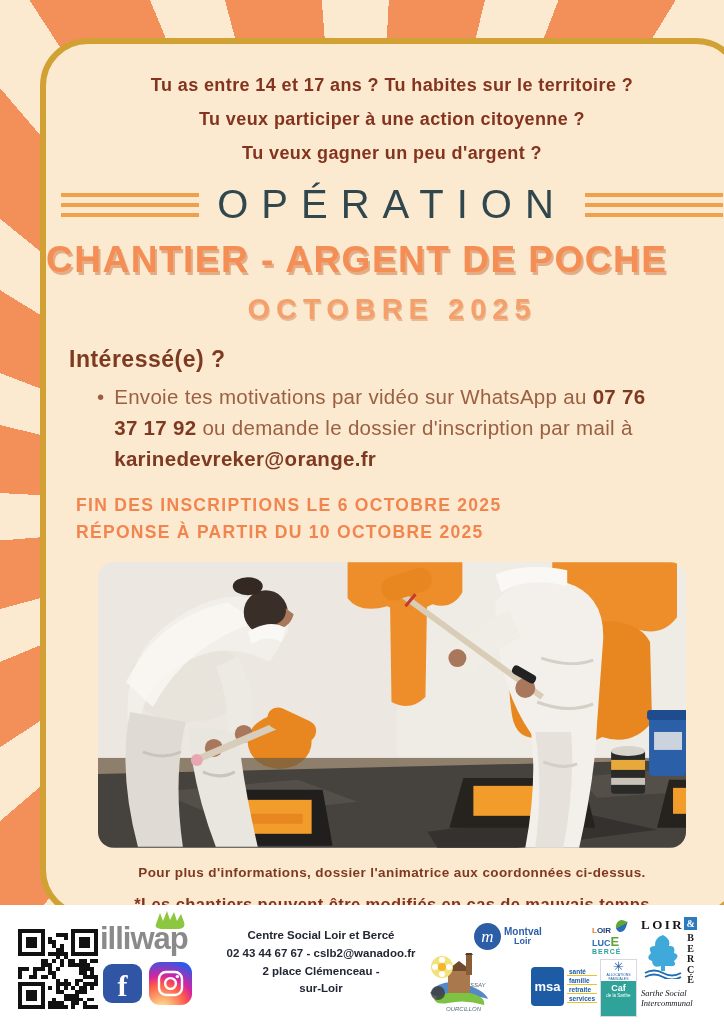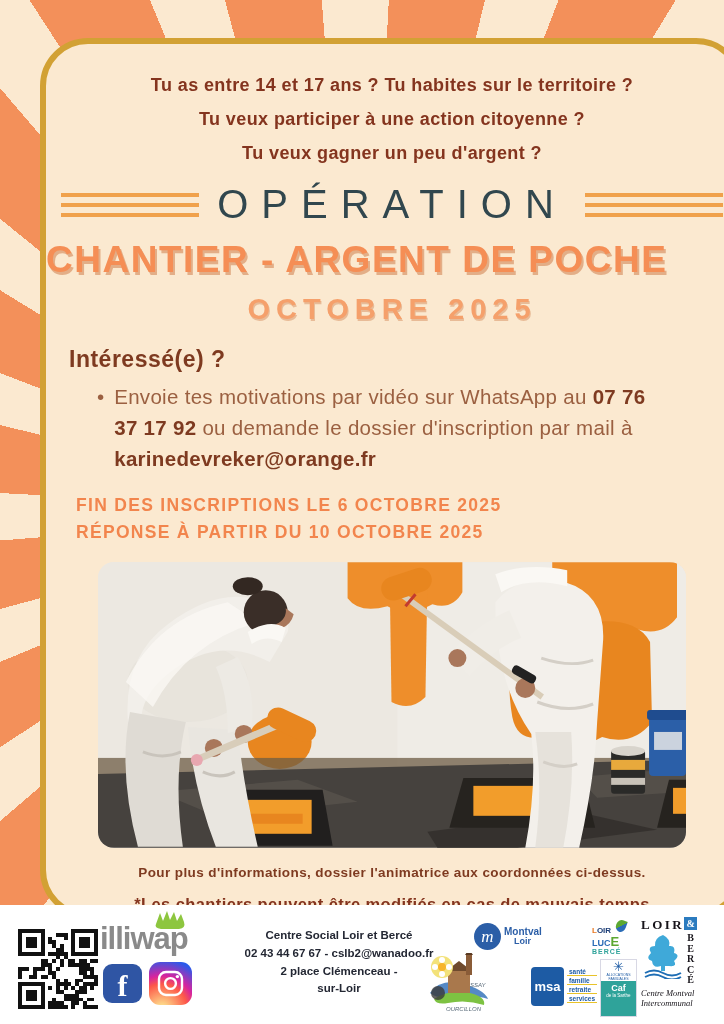--- a/index.html
+++ b/index.html
@@ -41,21 +41,21 @@
   .qr{position:absolute;left:18px;top:24px;width:80px;height:80px;}
   .illiwap{position:absolute;left:100px;top:16px;width:100px;height:42px;}
   .illiwap .word{font-size:31px;font-weight:bold;color:#8A8A8A;letter-spacing:-1px;}
   .illiwap svg{position:absolute;right:12px;top:-12px;}
   .fb{position:absolute;left:103px;top:59px;width:39px;height:39px;border-radius:9px;
     background:#2F55A4;color:#fff;display:flex;align-items:flex-end;justify-content:center;
     font-family:"Liberation Serif",serif;font-weight:bold;font-size:30px;line-height:34px;overflow:hidden;}
   .ig{position:absolute;left:149px;top:57px;width:43px;height:43px;border-radius:11px;
     background:radial-gradient(circle at 30% 110%,#fdf497 0%,#fd5949 45%,#d6249f 60%,#285AEB 90%);
     display:flex;align-items:center;justify-content:center;}
-  .address{position:absolute;left:223px;top:22px;width:232px;text-align:center;
+  .address{position:absolute;left:205px;top:22px;width:232px;text-align:center;
     color:#232733;font-weight:bold;font-size:11.5px;line-height:1.55;}
   .lg{position:absolute;}
   .montval{left:474px;top:18px;display:flex;align-items:center;gap:3px;}
   .montval .circ{width:27px;height:27px;border-radius:50%;background:#2B5EA7;color:#fff;
     font-family:"Liberation Serif",serif;font-style:italic;font-size:17px;display:flex;
     align-items:center;justify-content:center;}
   .montval .txt{color:#2B5EA7;font-weight:bold;font-size:10px;line-height:1;}
   .montval .txt .sub{font-size:9px;margin-left:10px;}
   .llb{left:592px;top:22px;font-weight:bold;line-height:1;}
   .llb .r1{font-size:8px;color:#1D3E77;}
@@ -431,18 +431,18 @@
         </svg>
         <span class="vert">
           <span>B</span>
           <span>E</span>
           <span>R</span>
           <span>C</span>
           <span>É</span>
         </span>
       </div>
       <div class="sub">
-        <div>Centre Montval</div>
+        <div>Sarthe Social</div>
         <div>Intercommunal</div>
       </div>
     </div>
   </footer>
 </div>
 
 </body></html>

